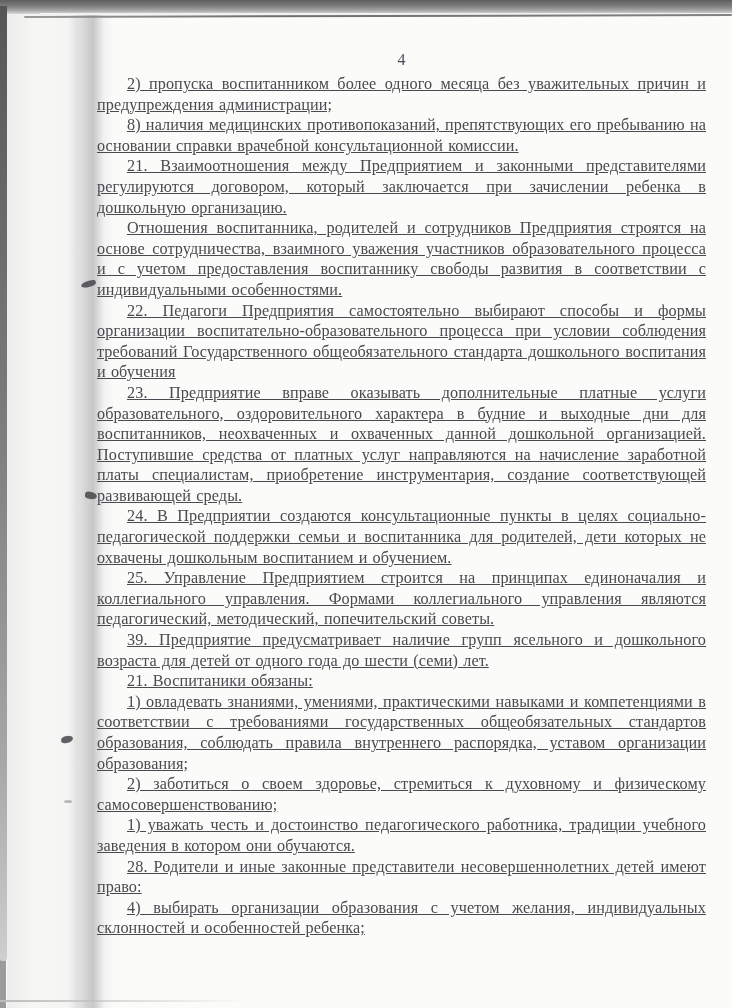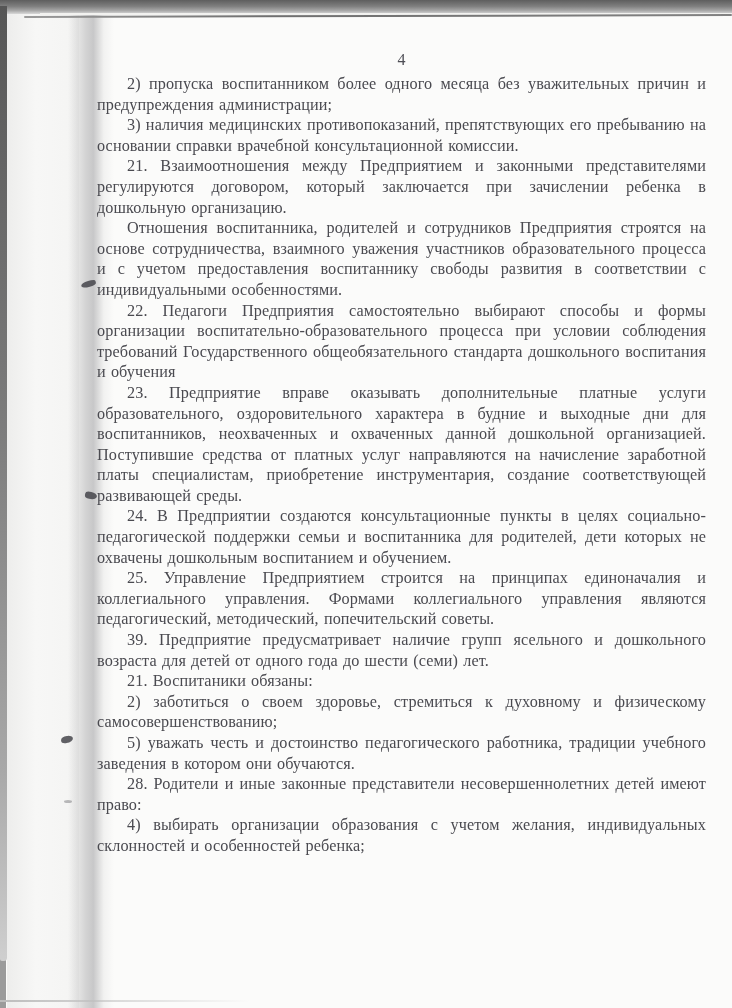--- a/index.html
+++ b/index.html
@@ -129,20 +129,21 @@
     color: #4e4e55;
   }
   .content p {
     margin: 0;
     text-indent: 30px;
     text-align: justify;
     font-size: 16.2px;
     line-height: 20.6px;
     letter-spacing: 0.1px;
     word-spacing: 1px;
+    text-decoration: underline;
   }
 </style>
 </head>
 <body>
 
 <div class="scan">
   <div class="paper"></div>
   <div class="top-band"></div>
   <div class="top-sliver"></div>
   <div class="top-hairline"></div>
@@ -151,27 +152,28 @@
   <div class="fold"></div>
   <div class="bottom-hairline"></div>
   <div class="mark mark-1"></div>
   <div class="mark mark-2"></div>
   <div class="mark mark-3"></div>
   <div class="mark mark-4"></div>
 
   <div class="content">
     <div class="page-number">4</div>
     <p>2) пропуска воспитанником более одного месяца без уважительных причин и предупреждения администрации;</p>
-    <p>3) наличия медицинских противопоказаний, препятствующих его пребыванию на основании справки врачебной консультационной комиссии.</p>
+    <p>8) наличия медицинских противопоказаний, препятствующих его пребыванию на основании справки врачебной консультационной комиссии.</p>
     <p>21. Взаимоотношения между Предприятием и законными представителями регулируются договором, который заключается при зачислении ребенка в дошкольную организацию.</p>
     <p>Отношения воспитанника, родителей и сотрудников Предприятия строятся на основе сотрудничества, взаимного уважения участников образовательного процесса и с учетом предоставления воспитаннику свободы развития в соответствии с индивидуальными особенностями.</p>
     <p>22. Педагоги Предприятия самостоятельно выбирают способы и формы организации воспитательно-образовательного процесса при условии соблюдения требований Государственного общеобязательного стандарта дошкольного воспитания и обучения</p>
     <p>23. Предприятие вправе оказывать дополнительные платные услуги образовательного, оздоровительного характера в будние и выходные дни для воспитанников, неохваченных и охваченных данной дошкольной организацией. Поступившие средства от платных услуг направляются на начисление заработной платы специалистам, приобретение инструментария, создание соответствующей развивающей среды.</p>
     <p>24. В Предприятии создаются консультационные пункты в целях социально-педагогической поддержки семьи и воспитанника для родителей, дети которых не охвачены дошкольным воспитанием и обучением.</p>
     <p>25. Управление Предприятием строится на принципах единоначалия и коллегиального управления. Формами коллегиального управления являются педагогический, методический, попечительский советы.</p>
     <p>39. Предприятие предусматривает наличие групп ясельного и дошкольного возраста для детей от одного года до шести (семи) лет.</p>
     <p>21. Воспитаники обязаны:</p>
+    <p>1) овладевать знаниями, умениями, практическими навыками и компетенциями в соответствии с требованиями государственных общеобязательных стандартов образования, соблюдать правила внутреннего распорядка, уставом организации образования;</p>
     <p>2) заботиться о своем здоровье, стремиться к духовному и физическому самосовершенствованию;</p>
-    <p>5) уважать честь и достоинство педагогического работника, традиции учебного заведения в котором они обучаются.</p>
+    <p>1) уважать честь и достоинство педагогического работника, традиции учебного заведения в котором они обучаются.</p>
     <p>28. Родители и иные законные представители несовершеннолетних детей имеют право:</p>
     <p>4) выбирать организации образования с учетом желания, индивидуальных склонностей и особенностей ребенка;</p>
   </div>
 </div>
 
 </body></html>

